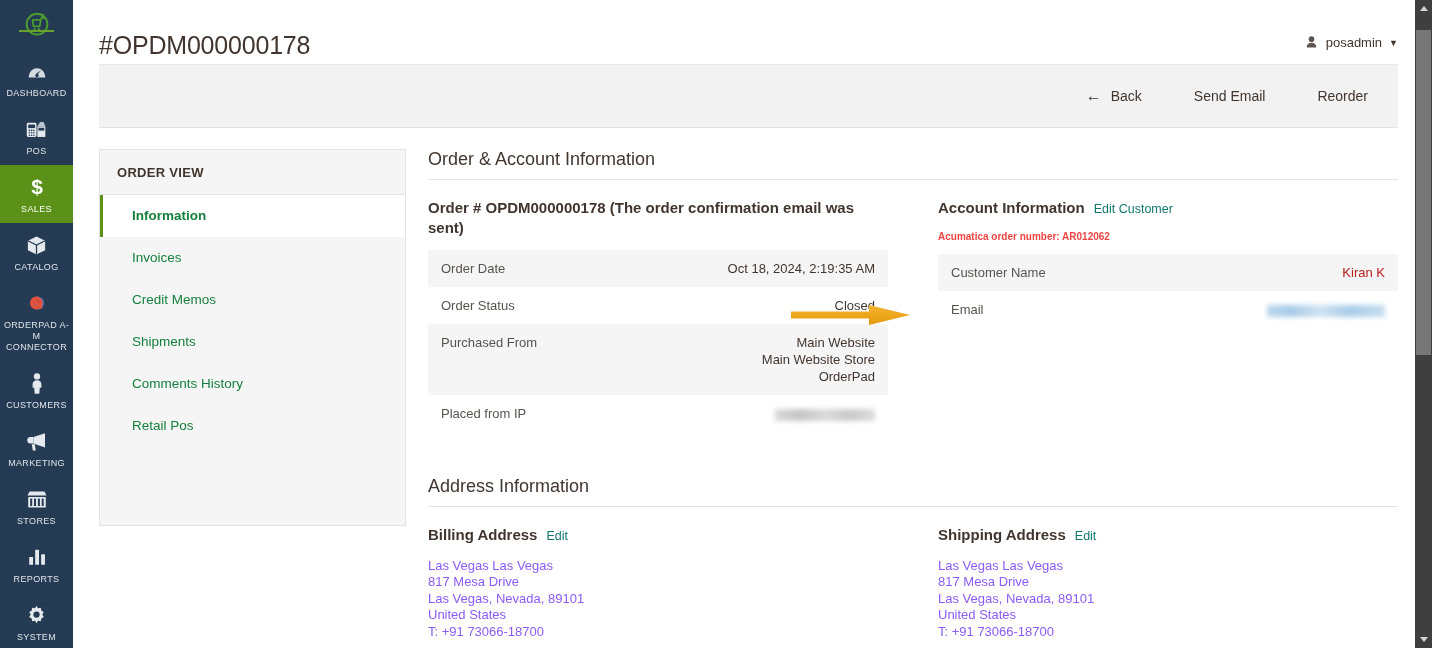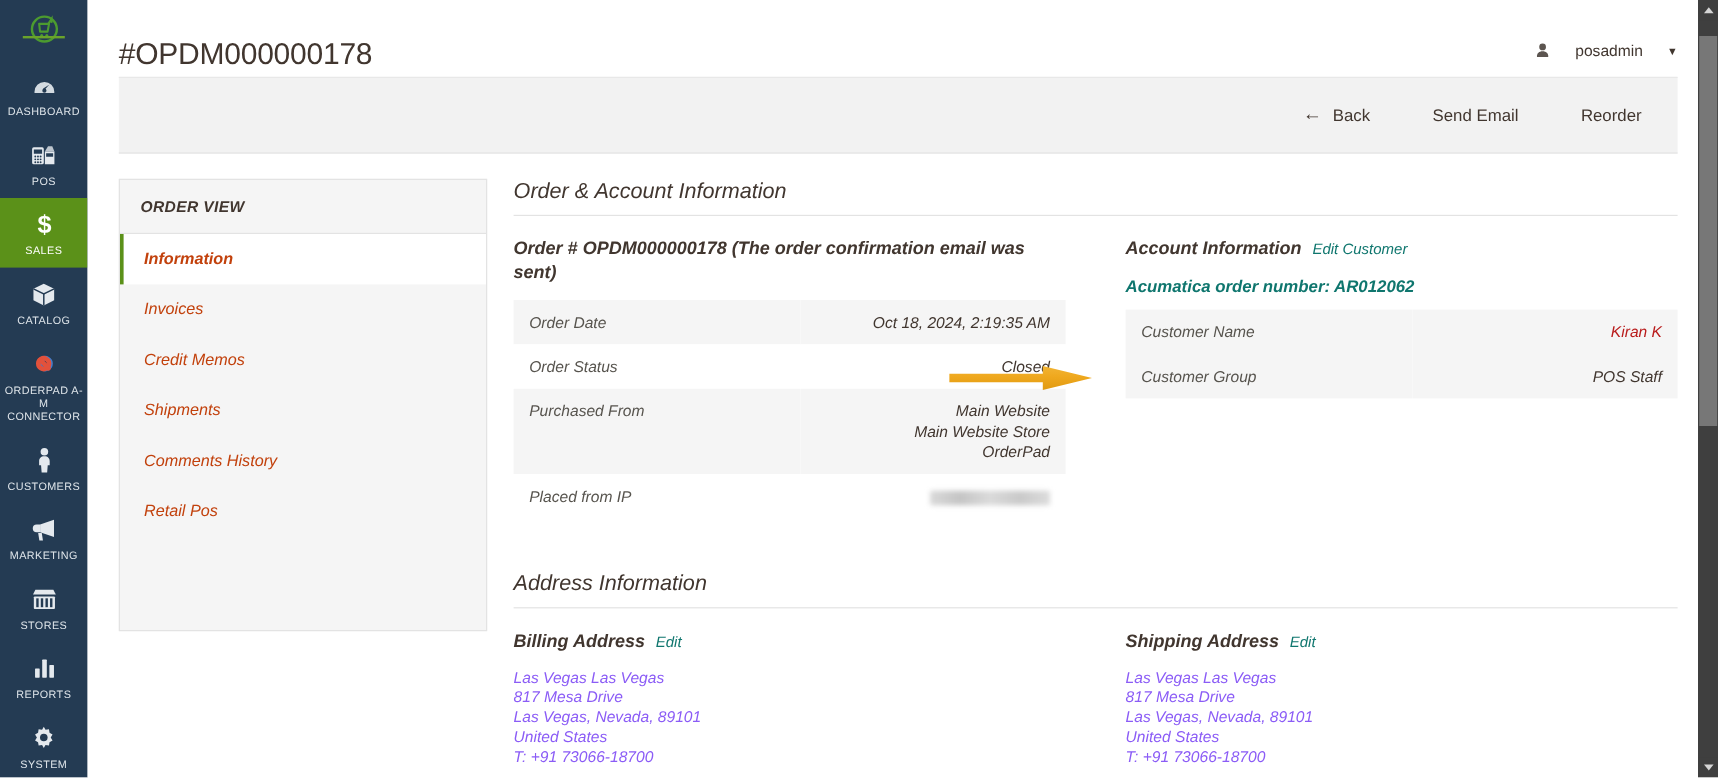--- a/index.html
+++ b/index.html
@@ -60,21 +60,21 @@
   .page-header {
     display: flex; align-items: flex-start; justify-content: space-between;
     padding: 28px 34px 0 26px;
     height: 64px;
   }
   .page-title {
     font-size: 25px; color: #41362f; font-weight: 400;
     line-height: 34px; letter-spacing: -.2px;
   }
   .admin-user {
-    display: flex; align-items: center; gap: 20px;
+    display: flex; align-items: center; gap: 7px;
     font-size: 13px; color: #41362f; cursor: pointer;
     padding-top: 7px;
   }
   .admin-user .caret { font-size: 9px; color: #41362f; }
 
   
   .page-actions {
     margin: 0 34px 0 26px;
     height: 64px;
     background: #f2f2f2;
@@ -92,39 +92,38 @@
     cursor: pointer;
     display: inline-flex; align-items: center; gap: 9px;
   }
   .btn .back-arrow { font-size: 16px; line-height: 1; }
 
   
   .content {
     display: flex;
     padding: 21px 34px 0 26px;
     gap: 22px;
-    font-style: italic;
   }
   .order-view {
     width: 307px; min-width: 307px;
     background: #f5f5f5;
     border: 1px solid #e3e3e3;
     align-self: flex-start;
     height: 377px;
   }
   .ov-title {
     padding: 15px 17px 14px 17px;
     font-size: 13px; font-weight: bold; color: #41362f;
     letter-spacing: .3px;
     border-bottom: 1px solid #e3e3e3;
   }
   .ov-list { list-style: none; }
   .ov-item {
-    padding: 13px 17px 14px 17px;
-    font-size: 13.5px; color: #c2410c;
+    padding: 13px 17px 14px 29px;
+    font-size: 13.5px; color: #15803d;
     border-left: 3px solid transparent;
     cursor: pointer;
   }
   .ov-item.active {
     background: #ffffff;
     border-left: 3px solid #5b9119;
     font-weight: 600;
   }
 
   .detail { flex: 1; min-width: 0; }
@@ -139,21 +138,21 @@
   .col { flex: 1; min-width: 0; }
 
   .col-heading {
     font-size: 15px; font-weight: bold; color: #41362f;
     line-height: 20px;
     margin-bottom: 12px;
     display: flex; align-items: baseline; gap: 9px;
   }
   .col-heading.wrap { display:block; }
   .sub-heading {
-    font-size: 14px; font-weight: bold; color: #0f766e;
+    font-size: 10px; font-weight: bold; color: #ef4444;
     margin: 0 0 12px 0;
   }
   .link { color: #0f766e; font-size: 12.5px; font-weight: 400; text-decoration: none; cursor: pointer; }
 
   table.kv { width: 100%; border-collapse: collapse; table-layout: fixed; }
   table.kv th, table.kv td {
     font-size: 13px; color: #41362f; font-weight: 400;
     padding: 10px 13px;
     vertical-align: top;
     line-height: 17px;
@@ -429,23 +428,25 @@
             </div>
             <div class="sub-heading">Acumatica order number: AR012062</div>
             <table class="kv">
               <tbody>
                 <tr class="odd">
                   <th>Customer Name</th>
                   <td>
                     <a class="link-val">Kiran K</a>
                   </td>
                 </tr>
-                <tr class="odd">
-                  <th>Customer Group</th>
-                  <td>POS Staff</td>
+                <tr class="even">
+                  <th>Email</th>
+                  <td>
+                    <span class="redact blue"></span>
+                  </td>
                 </tr>
               </tbody>
             </table>
           </div>
         </div>
 
         <div class="addr-section">
           <h2 class="section-title">Address Information</h2>
           <div class="cols">
 

